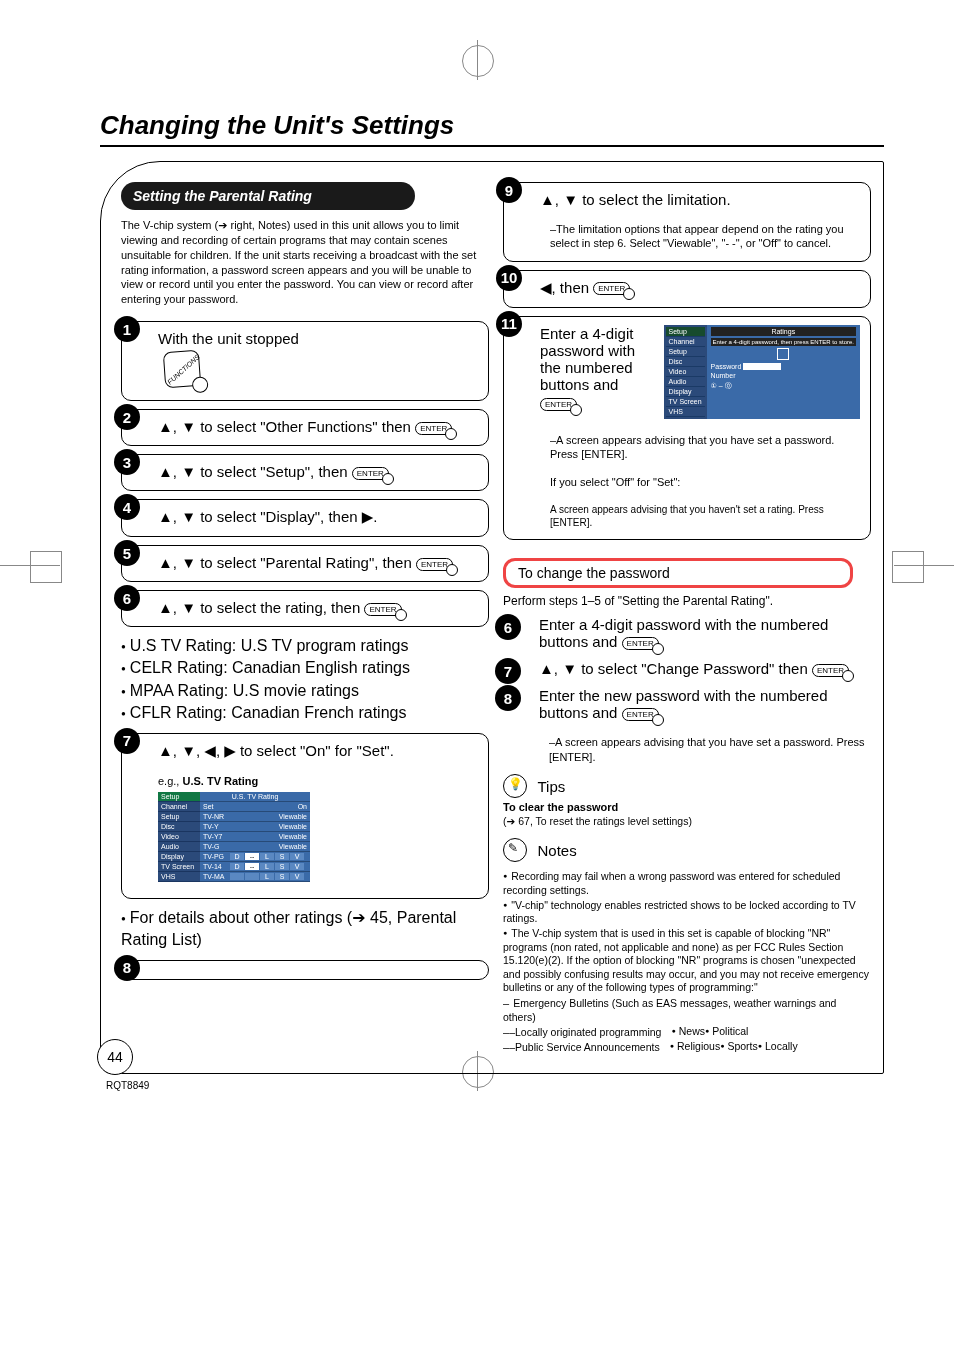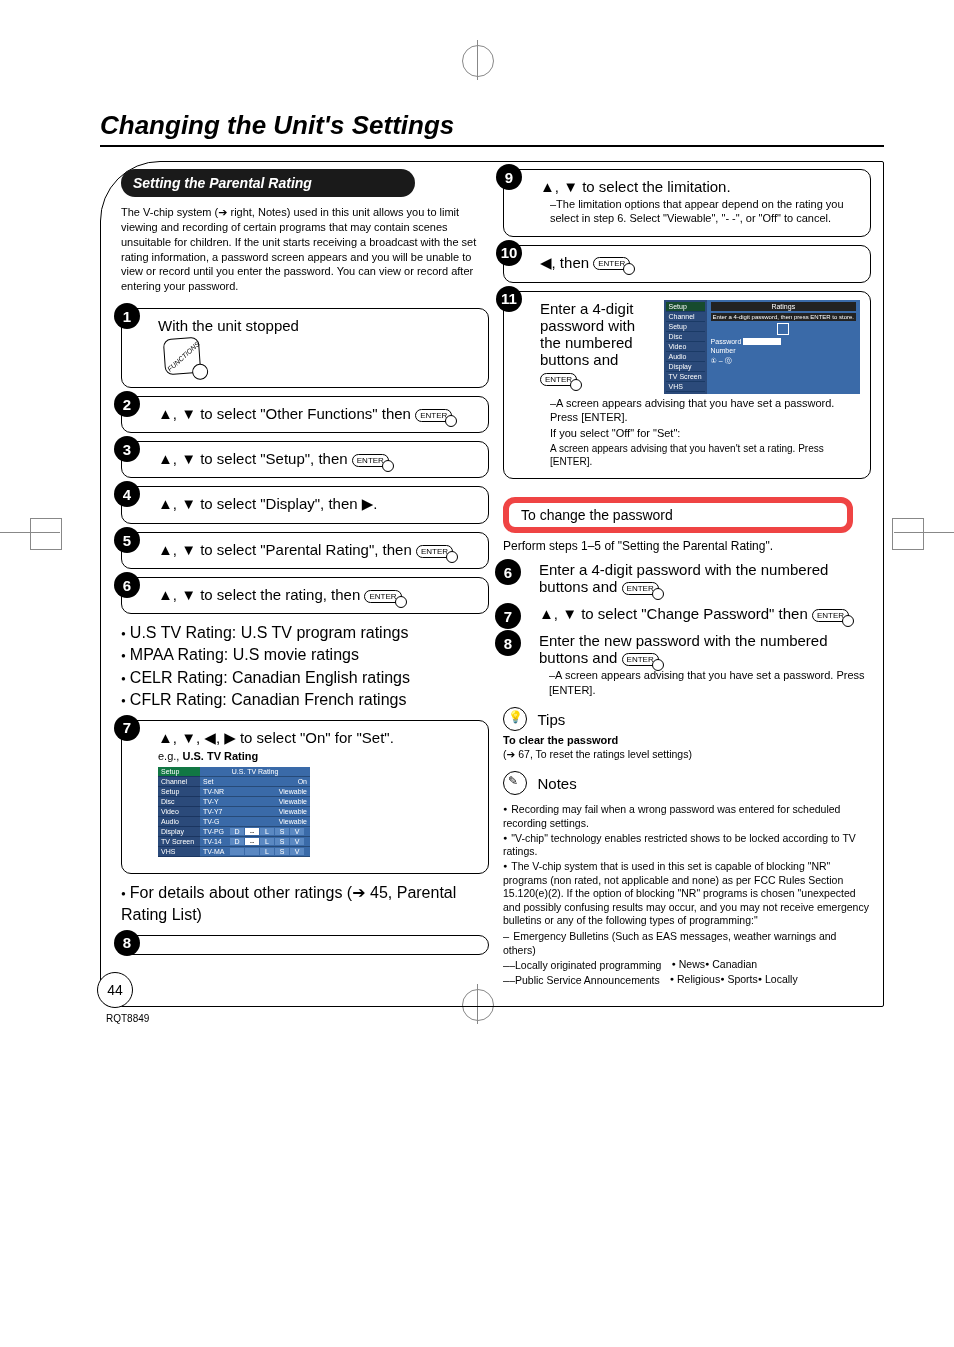--- a/index.html
+++ b/index.html
@@ -45,21 +45,21 @@
     border-bottom: 2px solid #000;
     padding-bottom: 4px;
     margin-bottom: 14px;
   }
   .content-frame {
     border: 1px solid #000;
     border-top-left-radius: 60px;
     border-bottom-left-radius: 12px;
     border-top-right-radius: 2px;
     border-bottom-right-radius: 2px;
-    padding: 7px 12px 18px 20px;
+    padding: 20px 12px 18px 20px;
     display: flex;
     gap: 14px;
     position: relative;
   }
   .col { flex: 1; min-width: 0; }
   .section-header {
     background: #1a1a1a;
     color: #fff;
     font-weight: bold;
     font-style: italic;
@@ -94,21 +94,21 @@
     font-size: 15px;
     display: flex; align-items: center; justify-content: center;
   }
   .step-plain {
     position: relative;
     padding-left: 36px;
     margin-bottom: 10px;
     font-size: 15px;
   }
   .step-plain .step-num { left:-8px; top:-2px; }
-  .sub { font-size: 11px; line-height:1.3; display:block; margin-top:2px;}
+  .sub { font-size: 11px; line-height:1.3; display:block; margin-top:14px;}
   .sub-indent { padding-left: 10px;}
   .enter-btn {
     display:inline-block; border:1px solid #000; border-radius: 10px;
     font-size:8px; padding:1px 4px; vertical-align: middle;
     position:relative;
   }
   .enter-btn::after{
     content:""; position:absolute; right:-6px; bottom:-6px; width:10px;height:10px;
     border:1px solid #000; border-radius:50%; background:#fff; font-size:7px;
   }
@@ -142,21 +142,21 @@
     display:flex;
   }
   .osd-left{ background:#2b4a7a; padding:2px;}
   .osd-left div{ padding:1px 3px; border-bottom:1px solid #1a3a66;}
   .osd-left .hdr{ background:#174b2e;}
   .osd-right{ background:#3a6aa8; padding:2px 4px; min-width:90px;}
   .osd-right .bar{ background:#222; color:#fff; text-align:center; padding:1px 2px; margin-bottom:2px;}
   .osd-right .row{ margin-bottom:2px;}
   .osd-right .lock{ display:inline-block;width:12px;height:12px;border:1px solid #fff;}
   .subheader {
-    border:6px solid #ef4444; border-radius:12px; padding:4px 12px; font-size:14px;
+    border:3px solid #ef4444; border-radius:12px; padding:4px 12px; font-size:14px;
     display:inline-block; margin:10px 0 6px 0; width:95%;
   }
   .para { font-size:12px; margin-bottom:8px;}
   .icon-circle{
     display:inline-block;width:24px;height:24px;border:1px solid #000;border-radius:50%;
     vertical-align:middle; margin-right:6px; position:relative;
   }
   .icon-circle.tips::before{ content:"💡"; font-size:12px; position:absolute; left:4px; top:2px;}
   .icon-circle.notes::before{ content:"✎"; font-size:12px; position:absolute; left:4px; top:2px;}
   .mini-head{ font-size:15px; vertical-align:middle;}
@@ -227,22 +227,22 @@
       </div>
 
       <div class="step-box">
         <div class="step-num">6</div>
         <span>▲, ▼ to select the rating, then</span>
         <span class="enter-btn">ENTER</span>
       </div>
 
       <ul class="bullets">
         <li>U.S TV Rating: U.S TV program ratings</li>
+        <li>CELR Rating: Canadian English ratings</li>
         <li>MPAA Rating: U.S movie ratings</li>
-        <li>CELR Rating: Canadian English ratings</li>
         <li>CFLR Rating: Canadian French ratings</li>
       </ul>
 
       <div class="step-box">
         <div class="step-num">7</div>
         <span>▲, ▼, ◀, ▶ to select "On" for "Set".</span>
         <span class="sub">e.g., <b>U.S. TV Rating</b></span>
         
         <div class="mini-table">
           <div class="mt-row">
@@ -413,21 +413,21 @@
           <ul>
             <li>Recording may fail when a wrong password was entered for scheduled recording settings.</li>
             <li>"V-chip" technology enables restricted shows to be locked according to TV ratings.</li>
             <li>The V-chip system that is used in this set is capable of blocking "NR" programs (non rated, not applicable and none) as per FCC Rules Section 15.120(e)(2). If the option of blocking "NR" programs is chosen "unexpected and possibly confusing results may occur, and you may not receive emergency bulletins or any of the following types of programming:"</li>
             <li class="dash-li">Emergency Bulletins (Such as EAS messages, weather warnings and others)</li>
           </ul>
           <div style="display:flex; gap:10px; flex-wrap:wrap">
             <span class="dash-li">–<span>Locally originated programming</span></span>
             <span class="inline-pgm">
                 <span>News</span>
-                <span>Canadian</span>
+                <span>Political</span>
               </span>
           </div>
           <div style="display:flex; gap:10px; flex-wrap:wrap">
             <span class="dash-li">–<span>Public Service Announcements</span></span>
             <span class="inline-pgm">
                 <span>Religious</span>
                 <span>Sports</span>
                 <span>Locally</span>
               </span>
           </div>

